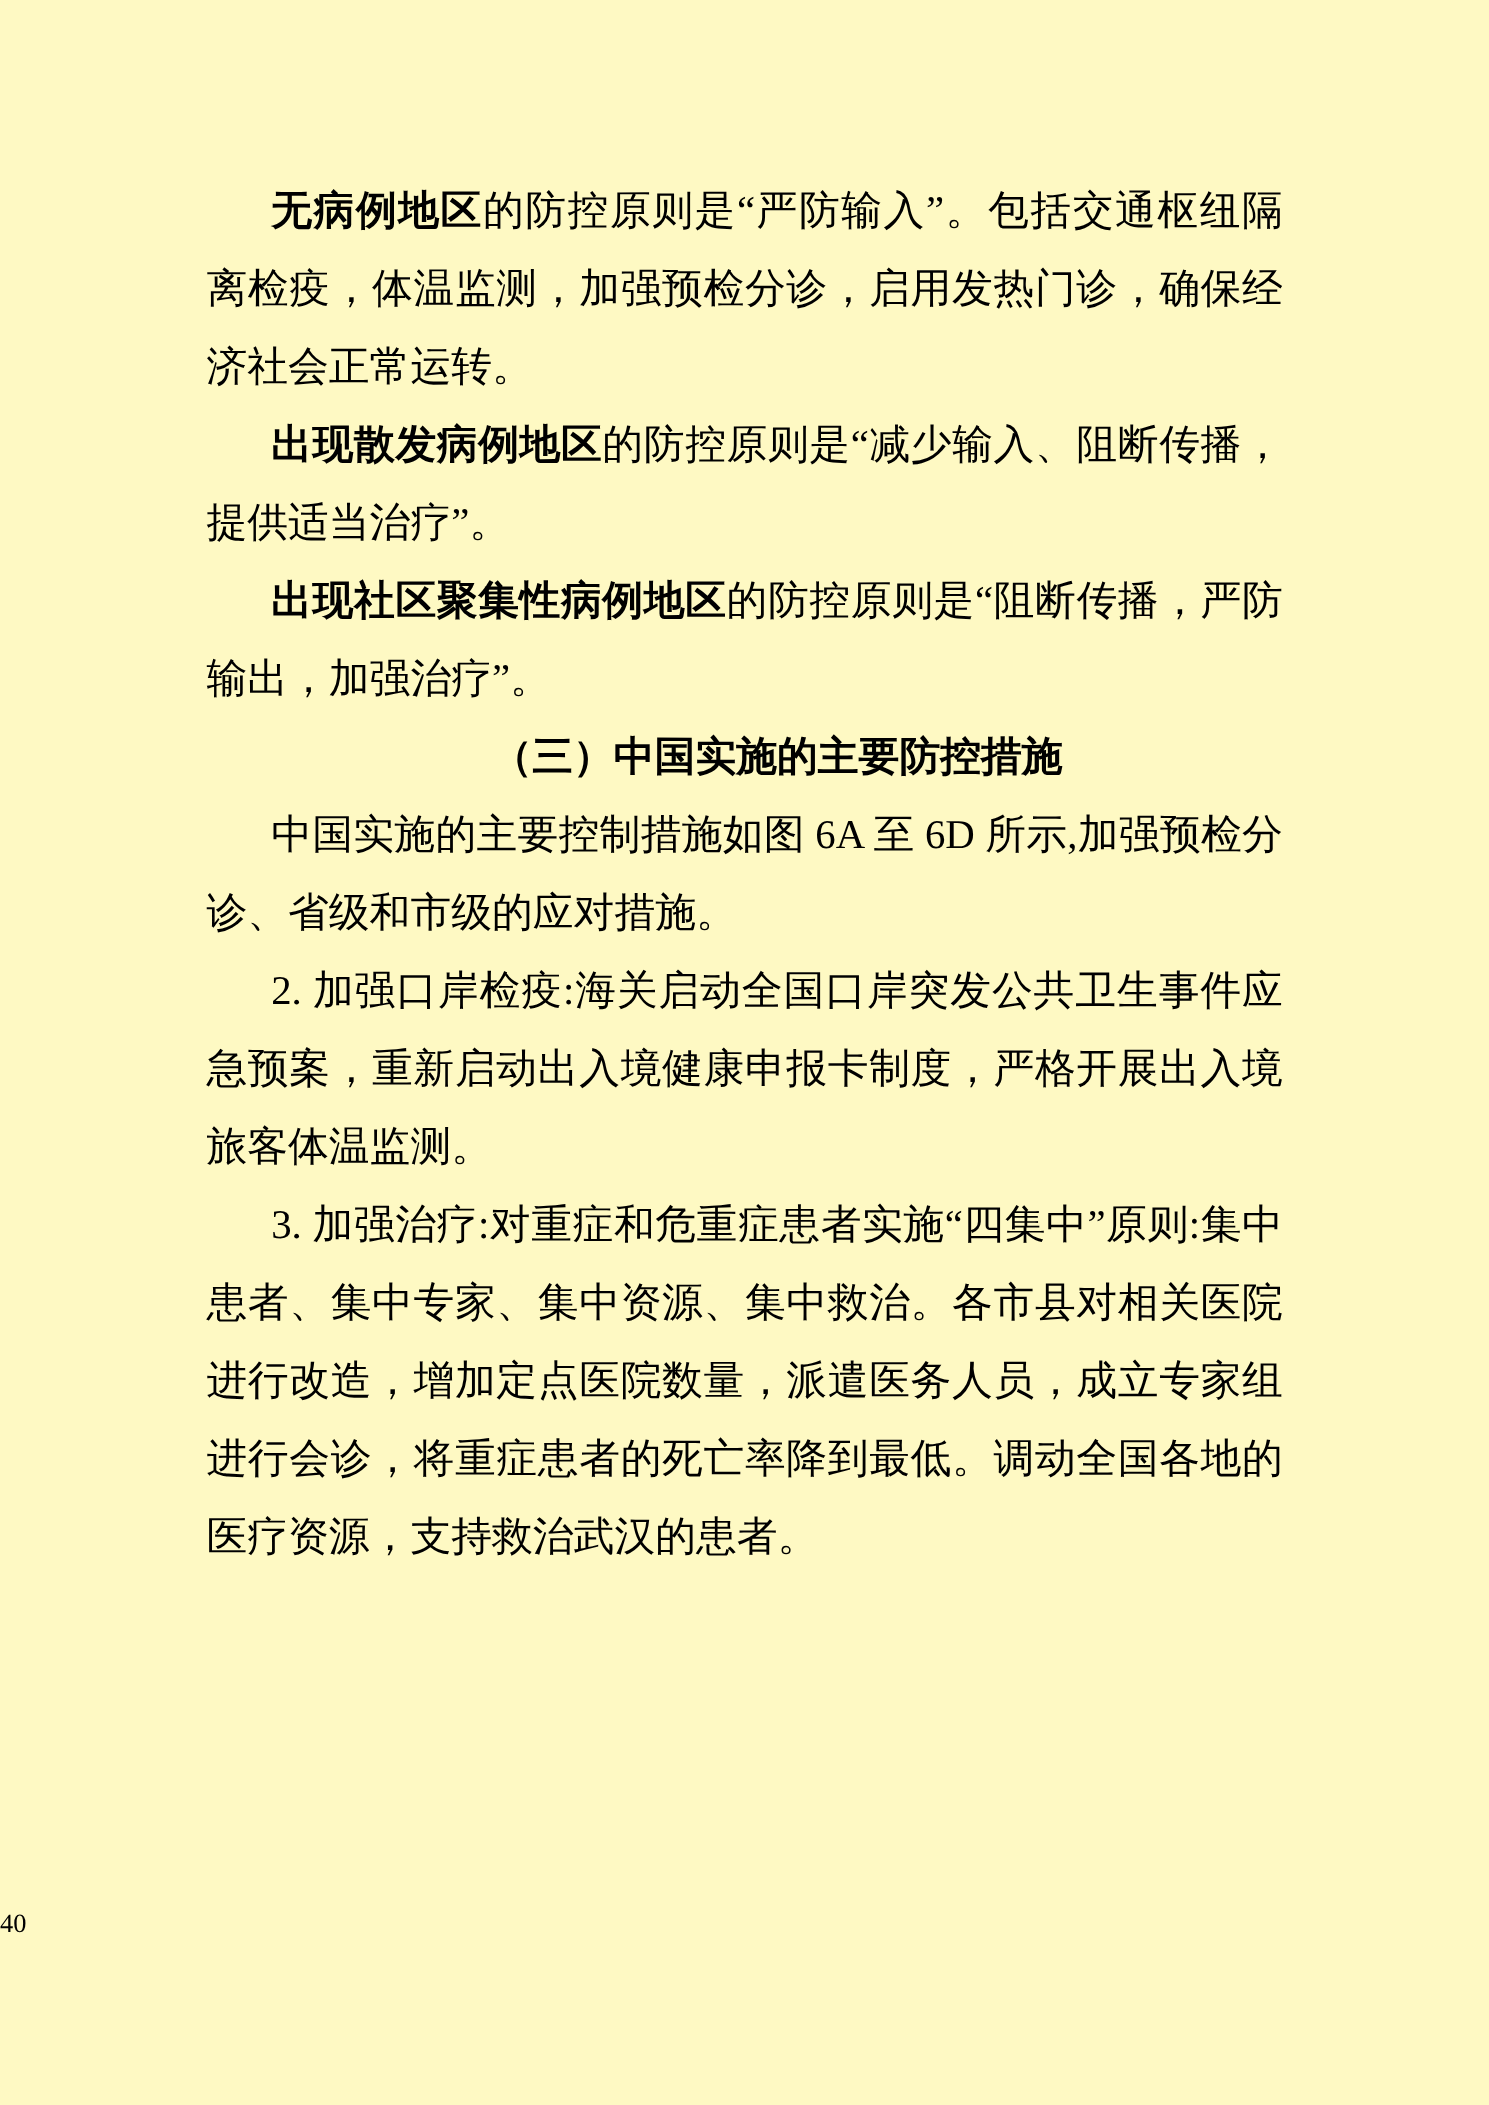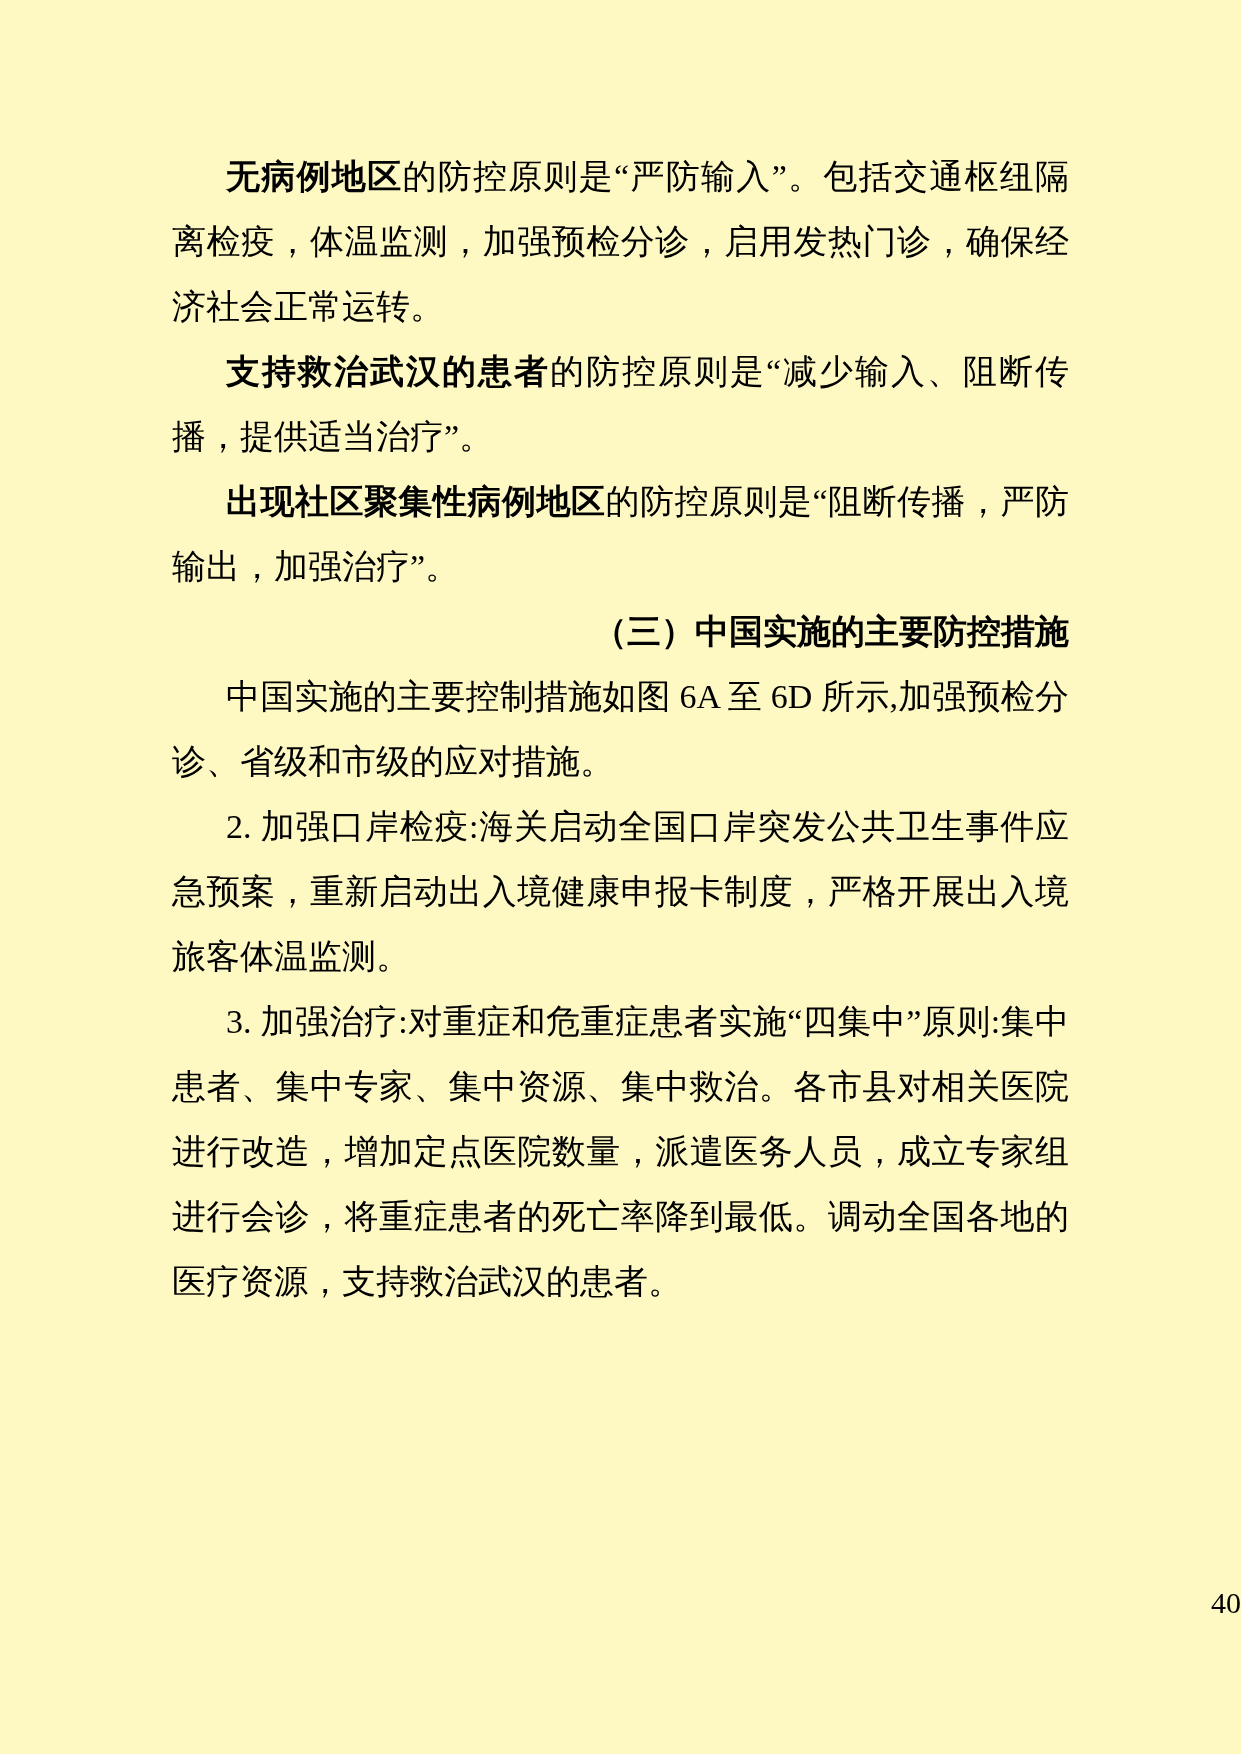--- a/index.html
+++ b/index.html
@@ -30,41 +30,41 @@
     text-align: justify;
     text-justify: inter-ideograph;
     text-indent: 54px;
     word-break: break-all;
   }
   .par .lead {
     font-weight: bold;
   }
   .heading {
     font-weight: bold;
-    text-align: right;
+    text-align: center;
   }
   .page-number {
     position: absolute;
     left: 0;
     right: 0;
     top: 1588px;
-    text-align: right;
-    font-size: 30px;
+    text-align: left;
+    font-size: 22px;
     line-height: 30px;
   }
 </style>
 </head>
 <body>
 
 <div class="page">
   <div class="content">
 
     <p class="par"><b class="lead">无病例地区</b><span>的防控原则是“严防输入”。包括交通枢纽隔离检疫，体温监测，加强预检分诊，启用发热门诊，确保经济社会正常运转。</span></p>
 
-    <p class="par"><b class="lead">支持救治武汉的患者</b><span>的防控原则是“减少输入、阻断传播，提供适当治疗”。</span></p>
+    <p class="par"><b class="lead">出现散发病例地区</b><span>的防控原则是“减少输入、阻断传播，提供适当治疗”。</span></p>
 
     <p class="par"><b class="lead">出现社区聚集性病例地区</b><span>的防控原则是“阻断传播，严防输出，加强治疗”。</span></p>
 
 
     <p class="par heading">（三）中国实施的主要防控措施</p>
 
     <p class="par"><span>中国实施的主要控制措施如图 6A 至 6D 所示,加强预检分诊、省级和市级的应对措施。</span></p>
 
 
     <p class="par"><span>2. 加强口岸检疫:海关启动全国口岸突发公共卫生事件应急预案，重新启动出入境健康申报卡制度，严格开展出入境旅客体温监测。</span></p>

